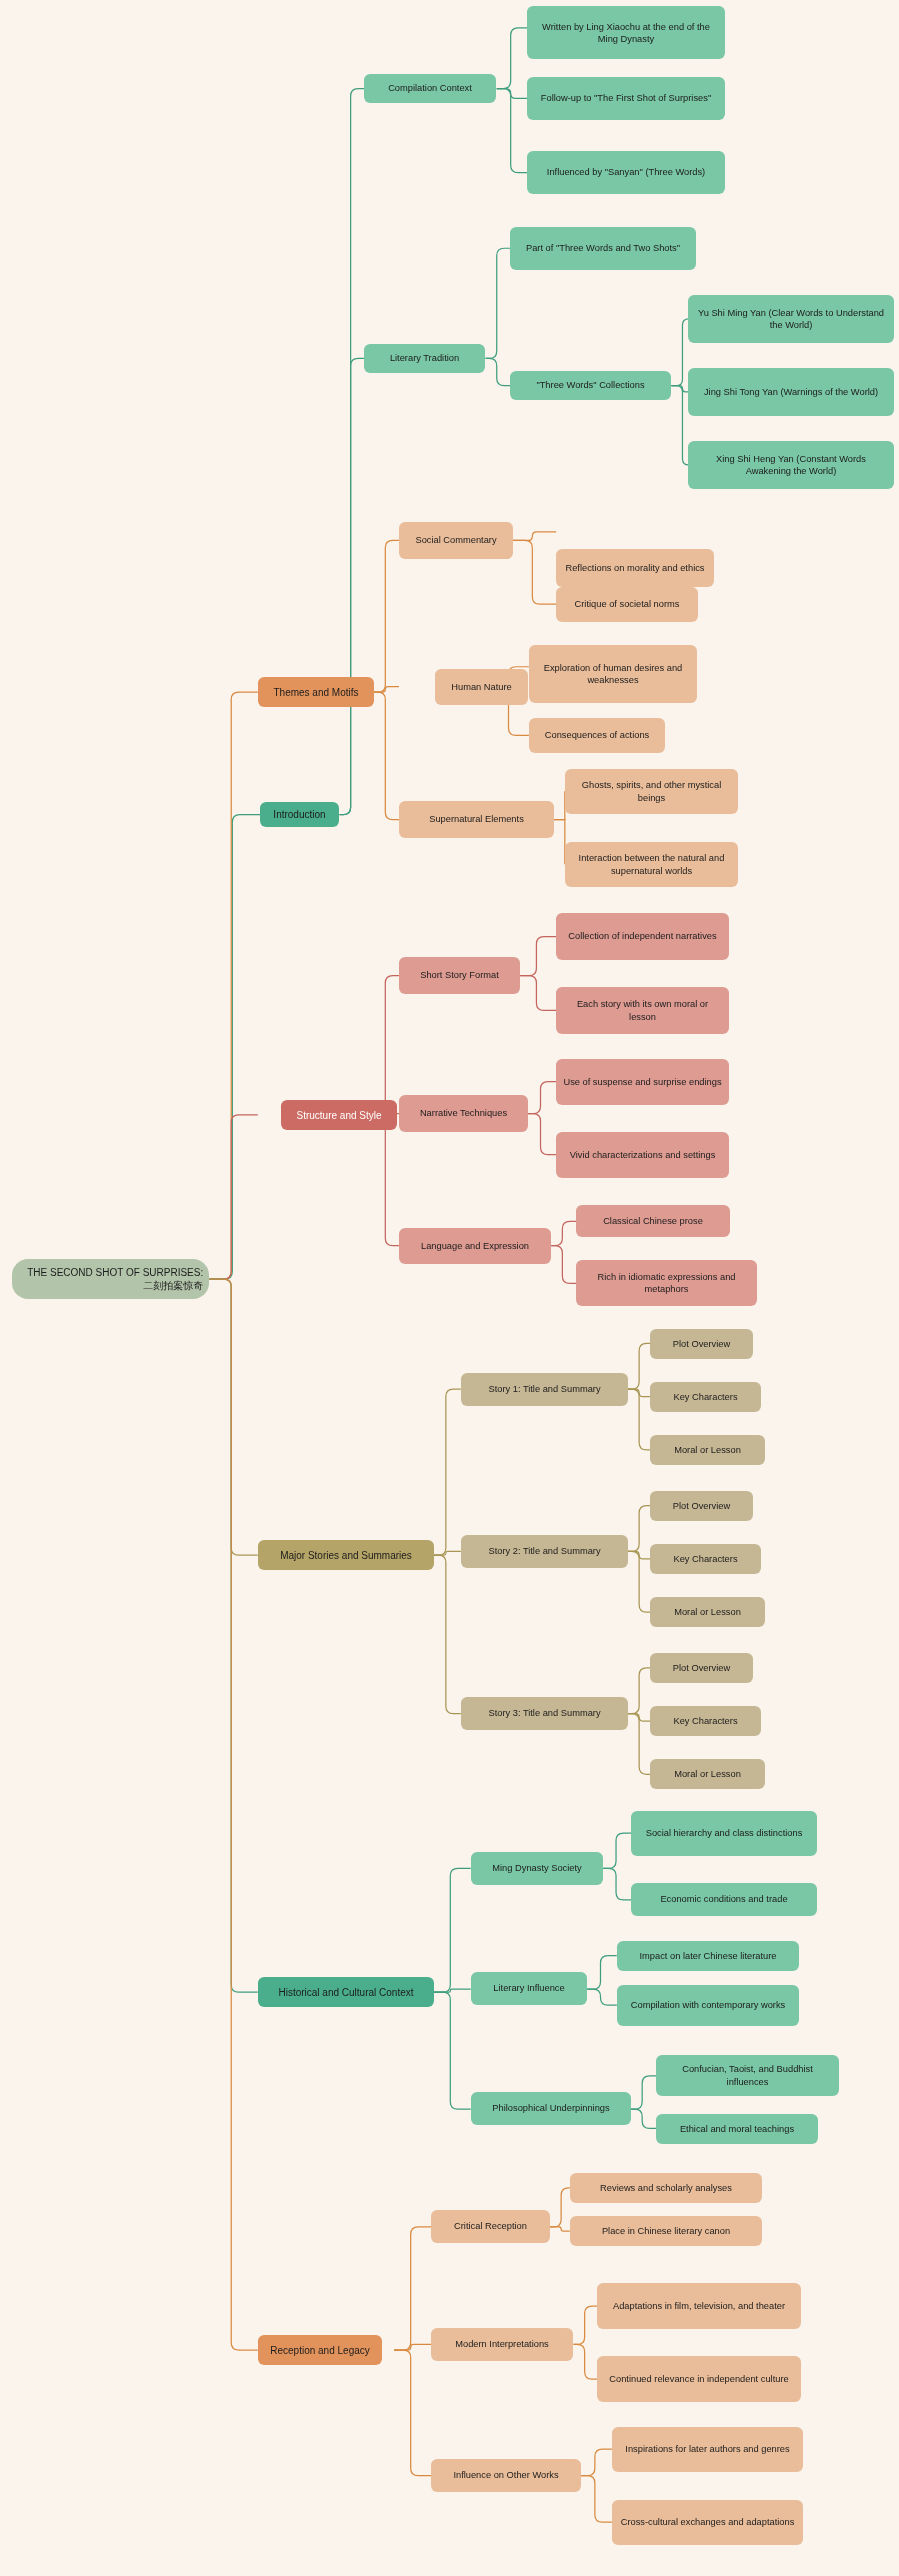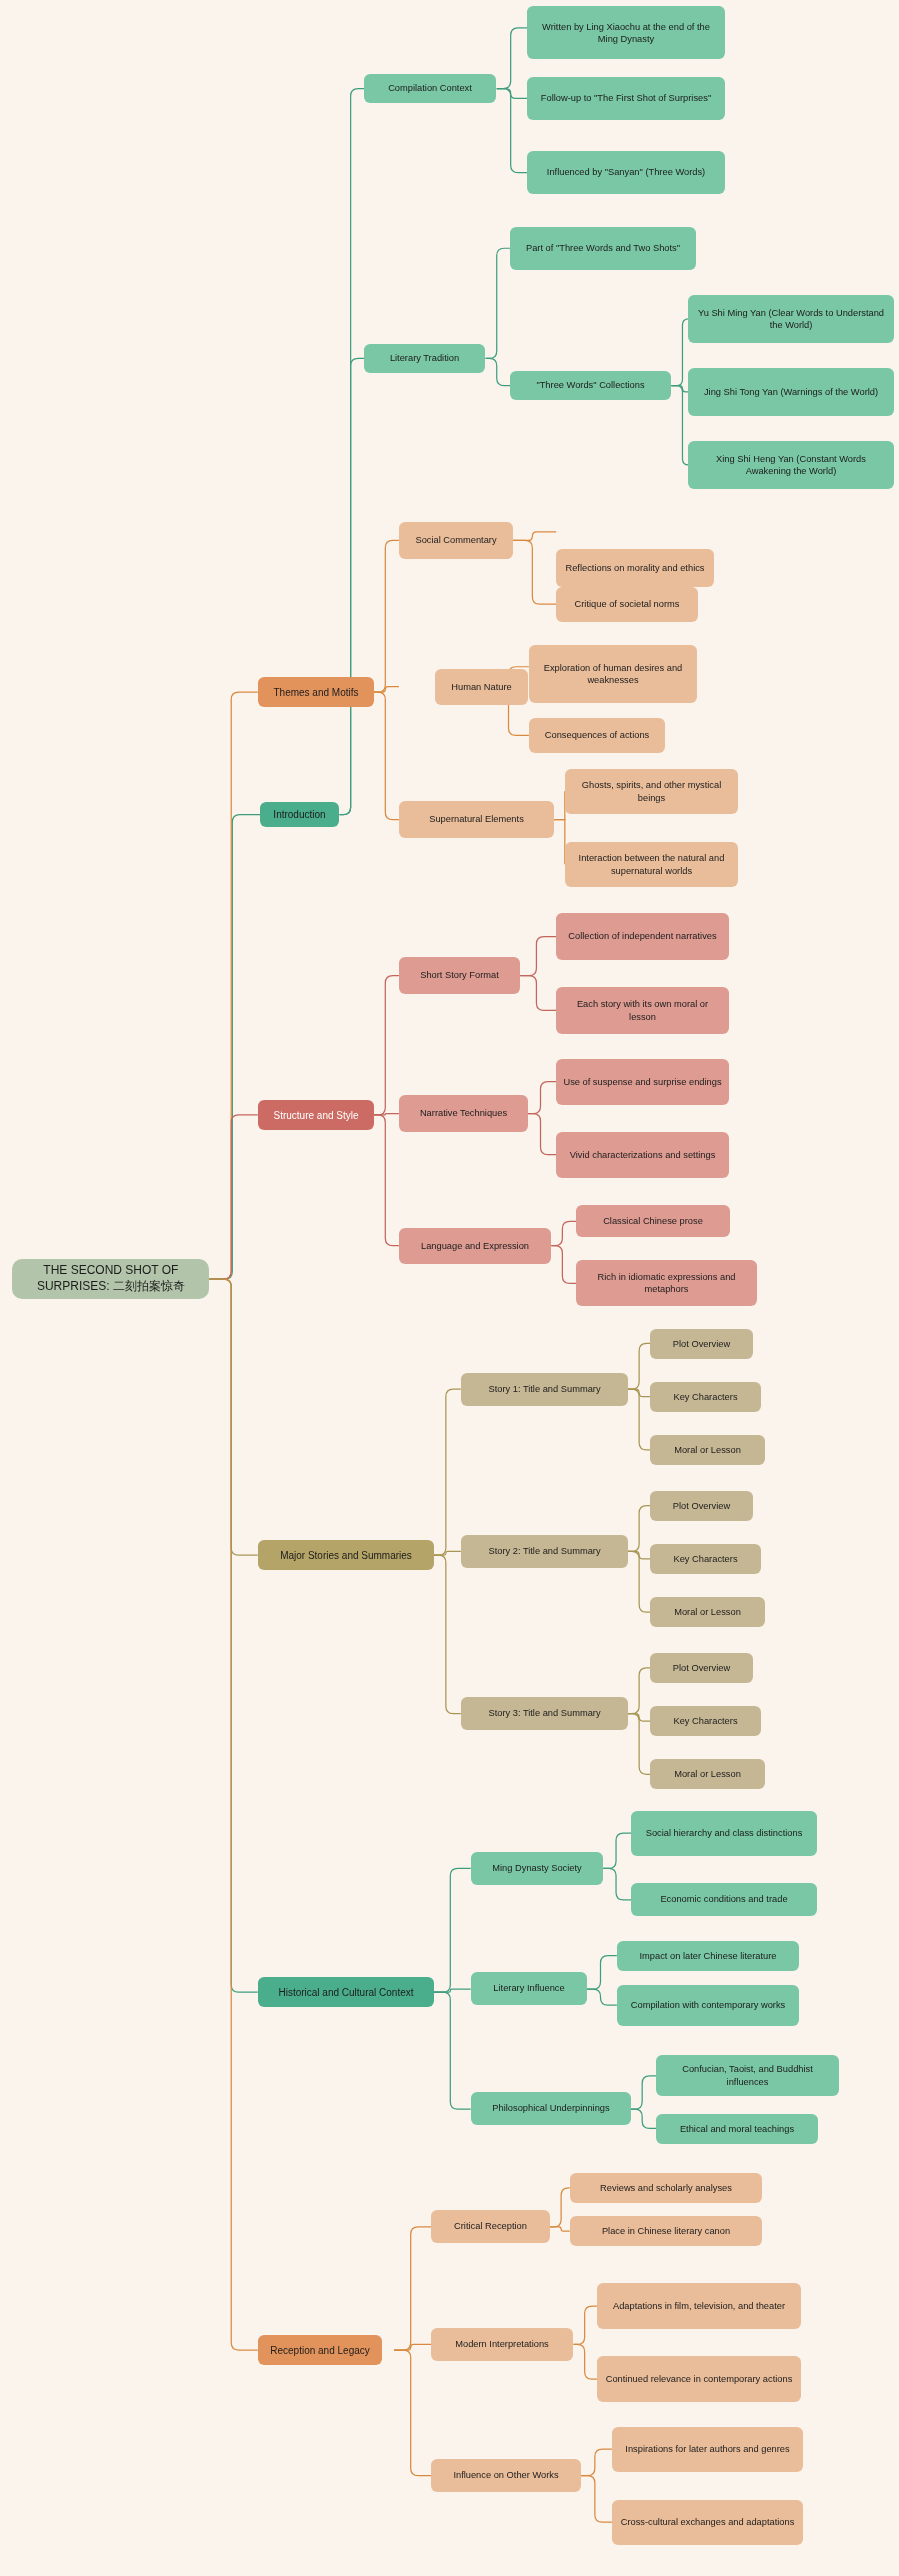--- a/index.html
+++ b/index.html
@@ -15,25 +15,25 @@
     position:absolute;
     box-sizing:border-box;
     display:flex;align-items:center;justify-content:center;
     text-align:center;
     border-radius:6.2px;
     color:#1c1c1c;
     line-height:1.30;
     padding:3.7px 6.2px;
     font-size:9.3px;
   }
-  .node.root{font-size:12px;border-radius:10px;}
+  .node.root{font-size:10px;border-radius:16px;text-align:right;}
   .node.lvl1{font-size:10px;}
   .node.lvl2{font-size:9.3px;}
   .node.lvl3{font-size:9.3px;}
-  .node.white-text{color:#ffffff;}
+  .node.white-text{color:#ffffff;margin-left:23px;}
 </style>
 </head>
 <body>
 
 <div id="mindmap">
   <svg class="links" id="linklayer" viewBox="0 0 1453 4161" width="900" height="2576">
       <path d="M 338 2066 H 362.9 Q 374.9 2066 374.9 2054 V 1328 Q 374.9 1316 386.9 1316 H 420" fill="none" stroke="#3f9d7e" stroke-width="2"></path>
       <path d="M 548 1316 H 554 Q 566 1316 566 1304 V 155 Q 566 143 578 143 H 588" fill="none" stroke="#3f9d7e" stroke-width="2"></path>
       <path d="M 802 143 H 812.5 Q 824.5 143 824.5 131 V 57 Q 824.5 45 836.5 45 H 852" fill="none" stroke="#3f9d7e" stroke-width="2"></path>
       <path d="M 802 143 H 816.5 Q 824.5 143 824.5 151 V 151 Q 824.5 159 832.5 159 H 852" fill="none" stroke="#3f9d7e" stroke-width="2"></path>
@@ -153,19 +153,19 @@
       <div class="node lvl3" style="left: 617px; top: 1985px; width: 182px; height: 41px; background: rgb(121, 199, 164);">Compilation with contemporary works</div>
       <div class="node lvl2" style="left: 471px; top: 2092px; width: 160px; height: 33px; background: rgb(121, 199, 164);">Philosophical Underpinnings</div>
       <div class="node lvl3" style="left: 656px; top: 2055px; width: 183px; height: 41px; background: rgb(121, 199, 164);">Confucian, Taoist, and Buddhist influences</div>
       <div class="node lvl3" style="left: 656px; top: 2114px; width: 162px; height: 30px; background: rgb(121, 199, 164);">Ethical and moral teachings</div>
       <div class="node lvl1" style="left: 258px; top: 2335px; width: 124px; height: 30px; background: rgb(226, 147, 92);">Reception and Legacy</div>
       <div class="node lvl2" style="left: 431px; top: 2210px; width: 119px; height: 33px; background: rgb(233, 189, 154);">Critical Reception</div>
       <div class="node lvl3" style="left: 570px; top: 2173px; width: 192px; height: 30px; background: rgb(233, 189, 154);">Reviews and scholarly analyses</div>
       <div class="node lvl3" style="left: 570px; top: 2216px; width: 192px; height: 30px; background: rgb(233, 189, 154);">Place in Chinese literary canon</div>
       <div class="node lvl2" style="left: 431px; top: 2328px; width: 142px; height: 33px; background: rgb(233, 189, 154);">Modern Interpretations</div>
       <div class="node lvl3" style="left: 597px; top: 2283px; width: 204px; height: 46px; background: rgb(233, 189, 154);">Adaptations in film, television, and theater</div>
-      <div class="node lvl3" style="left: 597px; top: 2356px; width: 204px; height: 46px; background: rgb(233, 189, 154);">Continued relevance in contemporary actions</div>
+      <div class="node lvl3" style="left: 597px; top: 2356px; width: 204px; height: 46px; background: rgb(233, 189, 154);">Continued relevance in independent culture</div>
       <div class="node lvl2" style="left: 431px; top: 2459px; width: 150px; height: 33px; background: rgb(233, 189, 154);">Influence on Other Works</div>
       <div class="node lvl3" style="left: 612px; top: 2427px; width: 191px; height: 45px; background: rgb(233, 189, 154);">Inspirations for later authors and genres</div>
       <div class="node lvl3" style="left: 612px; top: 2500px; width: 191px; height: 45px; background: rgb(233, 189, 154);">Cross-cultural exchanges and adaptations</div>
     </div>
 </div>
 
 
 </body></html>

